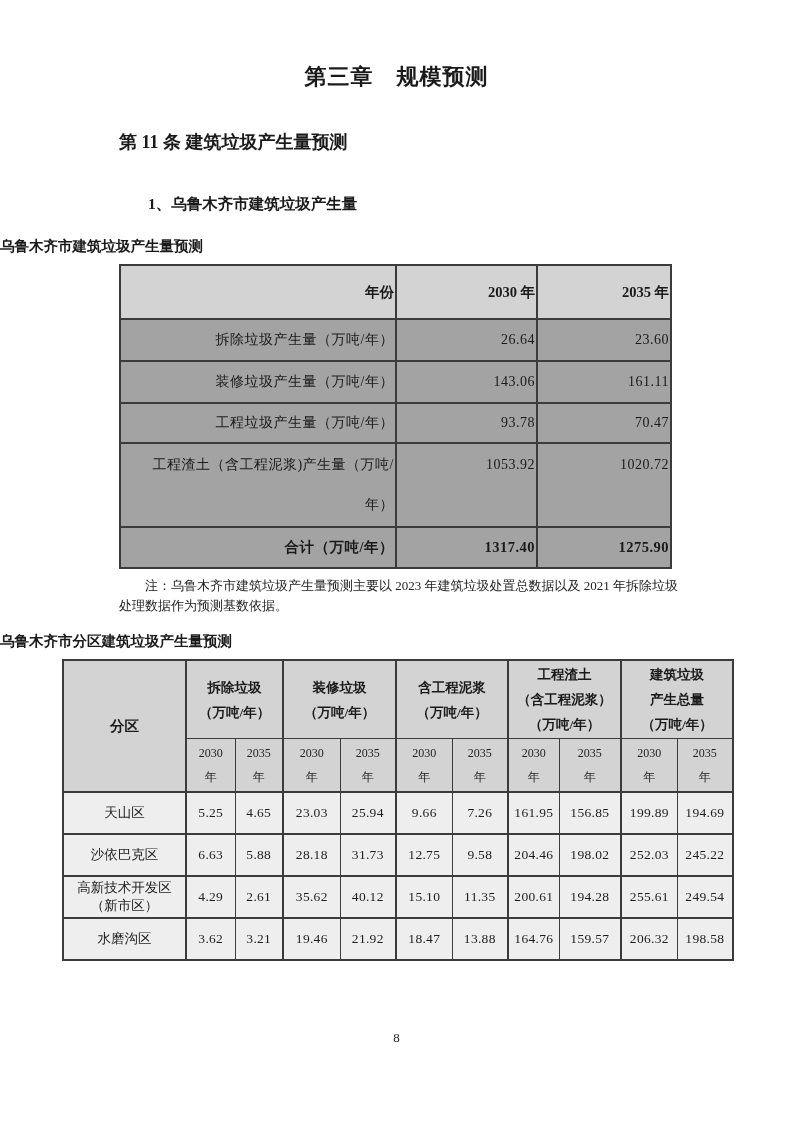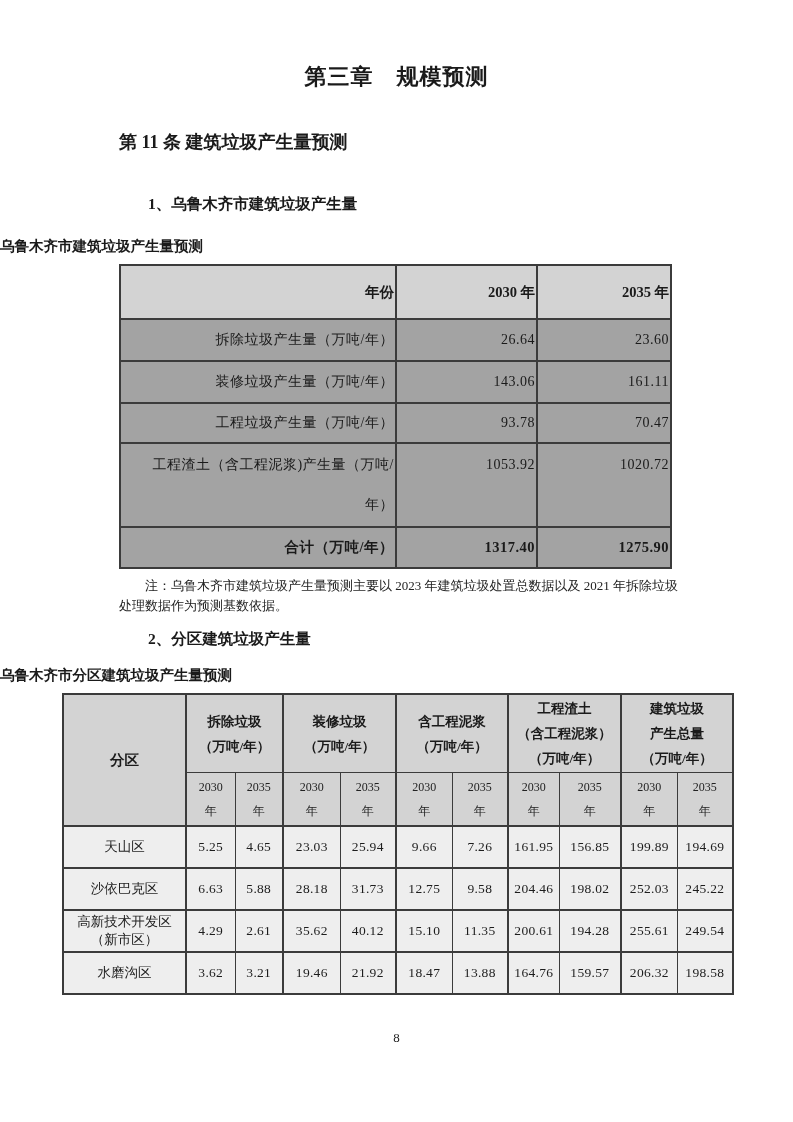--- a/index.html
+++ b/index.html
@@ -109,21 +109,20 @@
       <tr class="r-total">
         <td>合计（万吨/年）</td>
         <td>1317.40</td>
         <td>1275.90</td>
       </tr>
     </tbody>
   </table>
 
   <div class="note">注：乌鲁木齐市建筑垃圾产生量预测主要以 2023 年建筑垃圾处置总数据以及 2021 年拆除垃圾处理数据作为预测基数依据。</div>
 
-  <div class="sub-heading sub2">2、分区建筑垃圾产生量</div>
 
   <div class="tbl-title t2-title">乌鲁木齐市分区建筑垃圾产生量预测</div>
 
   <table class="t2">
     <colgroup>
       <col style="width:123px">
       <col style="width:49px">
         <col style="width:48px">
       <col style="width:57px">
         <col style="width:56px">

